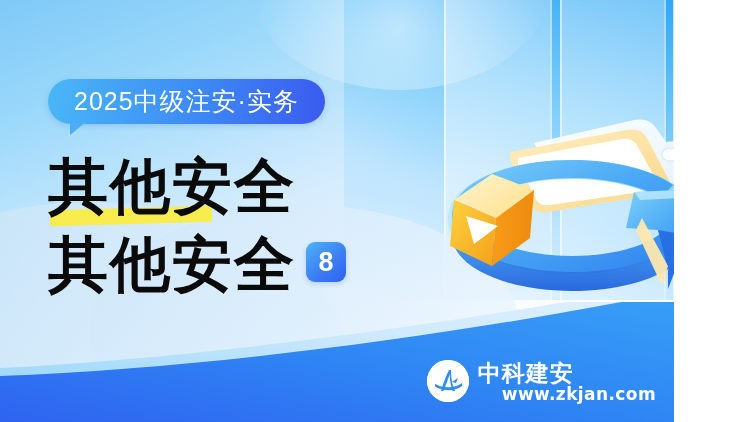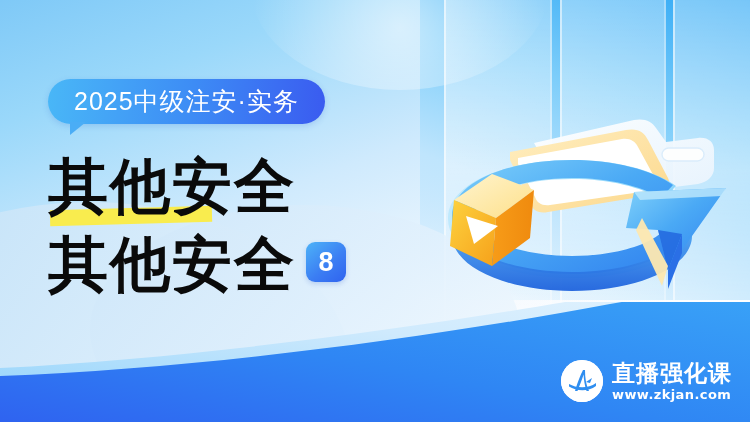--- a/index.html
+++ b/index.html
@@ -6,21 +6,21 @@
     margin: 0;
     padding: 0;
     background: #ffffff;
   }
   body {
     font-family: "Liberation Sans", "DejaVu Sans", sans-serif;
   }
 
   #banner {
     position: relative;
-    width: 750px;
+    width: 674px;
     height: 422px;
     overflow: hidden;
     background: linear-gradient(160deg, #7fc9f7 0%, #9ad8fa 18%, #cfeafd 42%, #eef7fe 62%, #ffffff 80%, #ffffff 100%);
   }
 
   
   .bg-sky-right {
     position: absolute;
     top: 0; right: 0;
     width: 330px; height: 300px;
@@ -185,24 +185,25 @@
     color: #ffffff;
     font-family: "DejaVu Sans", "Liberation Sans", sans-serif;
     font-size: 23px;
     font-weight: bold;
     letter-spacing: 1px;
     line-height: 25px;
   }
   .logo-url {
     color: #ffffff;
     font-family: "DejaVu Sans", "Liberation Sans", sans-serif;
-    font-size: 13px;
+    font-size: 17px;
     font-weight: bold;
     letter-spacing: 0.4px;
     line-height: 13px;
+    margin-left: 24px;
   }
 </style>
 </head>
 <body>
 
 <div id="banner">
 
   <div class="bg-sky-right"></div>
   <div class="bg-stripe s1"></div>
   <div class="bg-stripe s2"></div>
@@ -329,18 +330,18 @@
     <span class="logo-mark">
       <svg viewBox="0 0 42 42" width="42" height="42">
         <circle cx="21" cy="21" r="21" fill="#ffffff"></circle>
         <path d="M14 31 C17 21 20 14 22 10 L24 10 C24 18 25 25 28 31 L25.5 31
                  C23.5 25 22.8 19 22.6 14.5 C20.8 20 18.5 26 16.5 31 Z" fill="#2f8ef0"></path>
         <path d="M8 24 C15 28 27 29 35 23 L35 26 C27 32 15 31 8 26.5 Z" fill="#2f8ef0"></path>
         <path d="M25 22 L31 18 L29 23 Z" fill="#2f8ef0"></path>
       </svg>
     </span>
     <span class="logo-text">
-      <span class="logo-name">直播强化课</span>
+      <span class="logo-name">中科建安</span>
       <span class="logo-url">www.zkjan.com</span>
     </span>
   </div>
 
 </div>
 
 </body></html>

